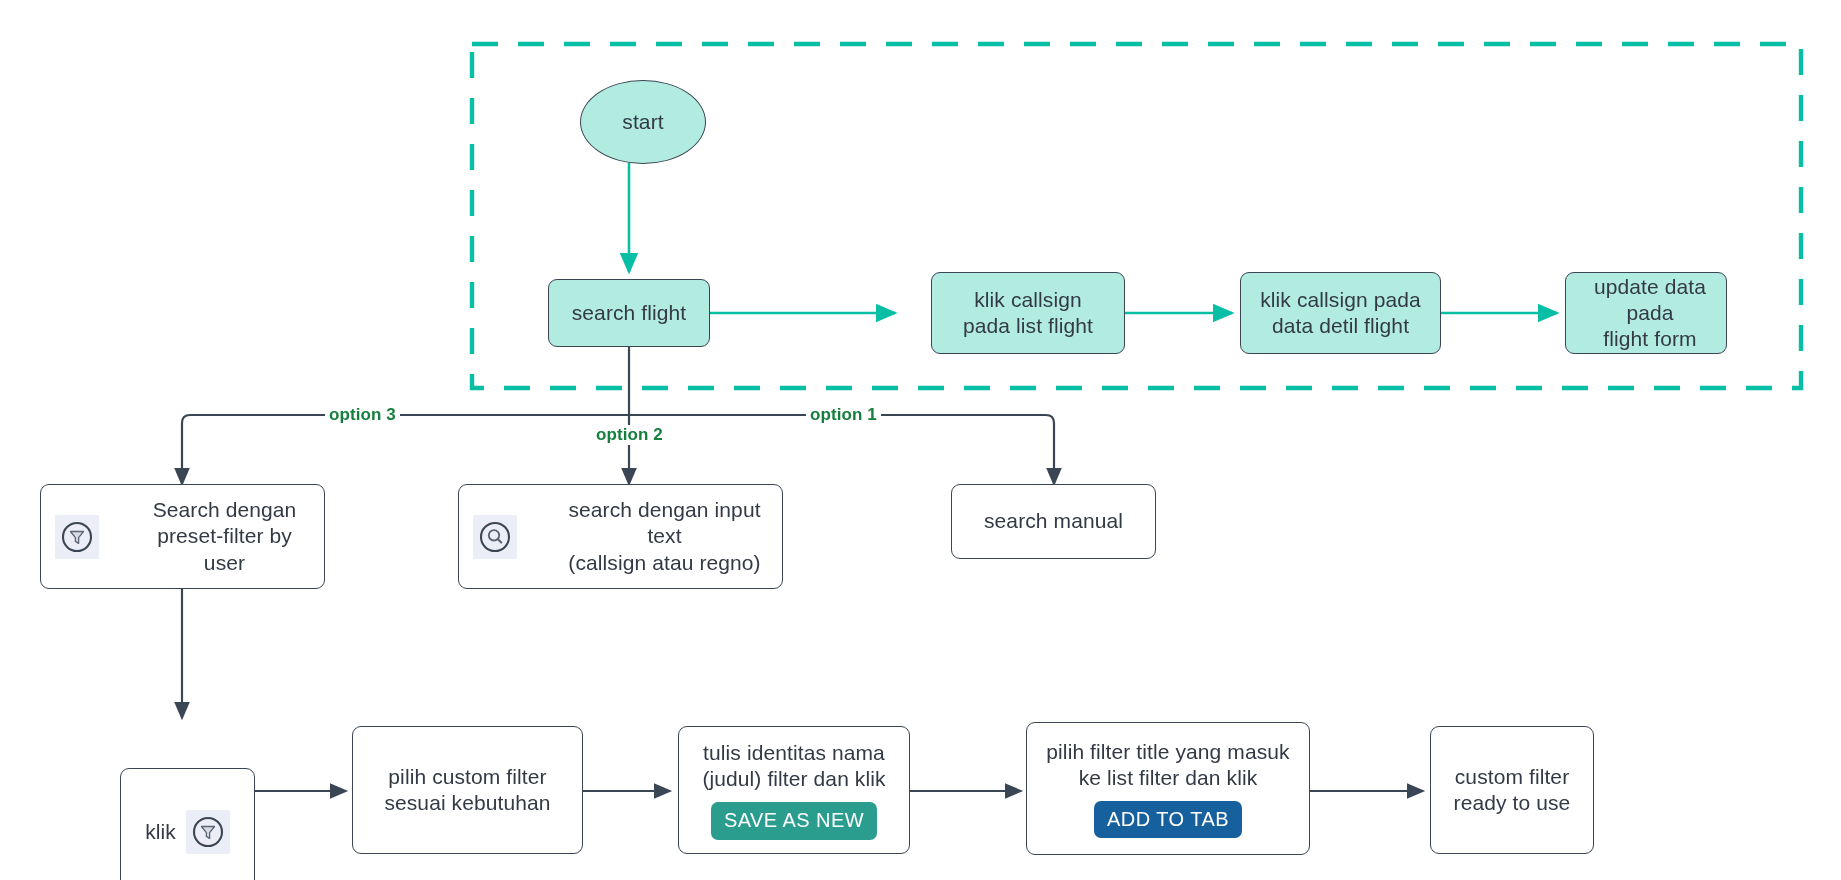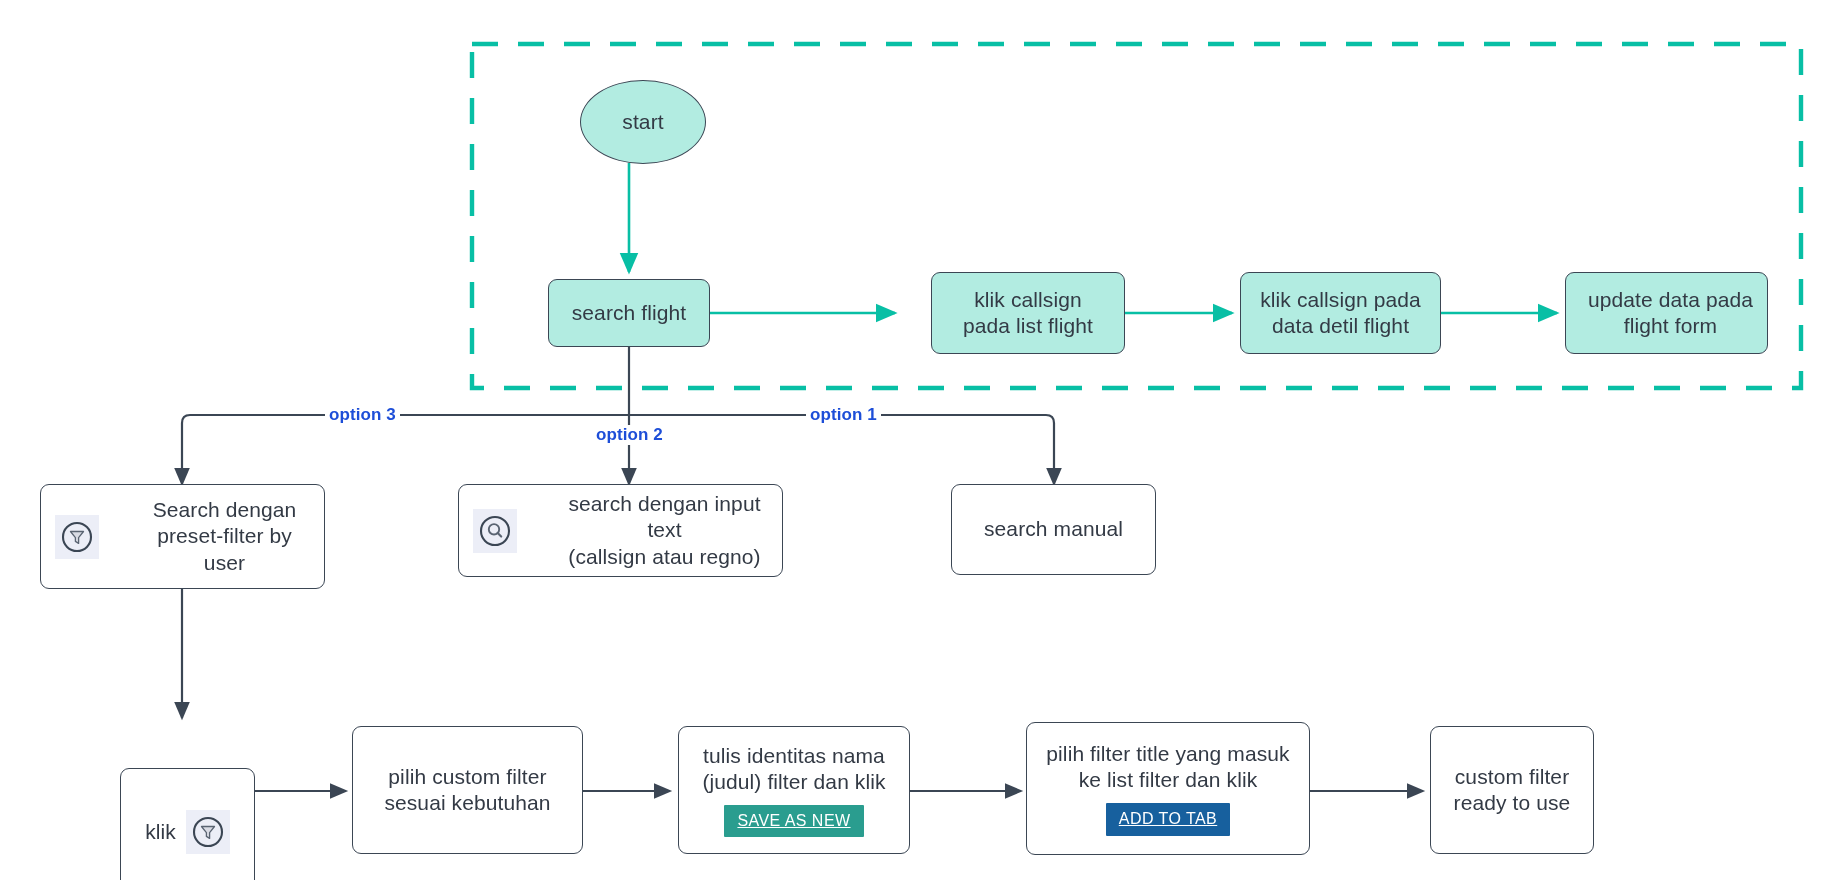--- a/index.html
+++ b/index.html
@@ -54,35 +54,34 @@
     background:#eceef7;
     display:flex;align-items:center;justify-content:center;
   }
   .icon-badge svg{display:block;}
 
   .stacked{flex-direction:column;gap:10px;}
 
   .btn{
     display:inline-block;
     padding:6px 13px 7px;
-    font-size:16px;
+    font-size:20px;
     letter-spacing:.45px;
     color:#ffffff;
-    border-radius:1px;
+    border-radius:7px;
     font-weight:400;
-    text-decoration:underline;
   }
   .btn.save{background:#2a9d8f;}
   .btn.addtab{background:#17609e;}
 
   .edge-label{
     position:absolute;
     font-size:17px;
     font-weight:bold;
-    color:#1d4ed8;
+    color:#15803d;
     background:#ffffff;
     padding:0 4px;
     white-space:nowrap;
     letter-spacing:.1px;
   }
 </style>
 </head>
 <body>
 
 <div id="canvas">
@@ -127,53 +126,53 @@
   <div class="node teal" style="left:903px;top:272px;width:194px;height:82px;margin-left:28px;">
     <span class="txt">klik callsign
 pada list flight</span>
   </div>
 
   <div class="node teal" style="left:1240px;top:272px;width:201px;height:82px;">
     <span class="txt">klik callsign pada
 data detil flight</span>
   </div>
 
-  <div class="node teal" style="left:1565px;top:272px;width:203px;height:82px;padding-left:8px;">
+  <div class="node teal" style="left:1565px;top:272px;width:162px;height:82px;padding-left:8px;">
     <span class="txt">update data pada
 flight form</span>
   </div>
 
   <div class="edge-label" style="left:325px;top:405px;">option 3</div>
   <div class="edge-label" style="left:592px;top:425px;">option 2</div>
   <div class="edge-label" style="left:806px;top:405px;">option 1</div>
 
   <div class="node row-node" style="left:40px;top:484px;width:285px;height:105px;gap:40px;">
     <span class="icon-badge">
       <svg width="34" height="34" viewBox="0 0 34 34">
         <circle cx="17" cy="17" r="14" fill="none" stroke="#3b4654" stroke-width="2.1"></circle>
         <path d="M10.5,11.5 L23.5,11.5 L18.6,17.6 L18.6,23.4 L15.4,21.4 L15.4,17.6 Z" fill="#d9dbe4" stroke="#5a6472" stroke-width="1.3" stroke-linejoin="round"></path>
       </svg>
     </span>
     <span class="txt">Search dengan
 preset-filter by user</span>
   </div>
 
-  <div class="node row-node" style="left:458px;top:484px;width:325px;height:93px;gap:44px;">
+  <div class="node row-node" style="left:458px;top:484px;width:325px;height:105px;gap:44px;">
     <span class="icon-badge">
       <svg width="34" height="34" viewBox="0 0 34 34">
         <circle cx="17" cy="17" r="14" fill="none" stroke="#3b4654" stroke-width="2.1"></circle>
         <circle cx="16" cy="15.3" r="5.2" fill="none" stroke="#5a6472" stroke-width="1.9"></circle>
         <line x1="19.7" y1="19.1" x2="23.2" y2="22.6" stroke="#5a6472" stroke-width="2.1" stroke-linecap="round"></line>
       </svg>
     </span>
     <span class="txt">search dengan input text
 (callsign atau regno)</span>
   </div>
 
-  <div class="node" style="left:951px;top:484px;width:205px;height:91px;">
+  <div class="node" style="left:951px;top:484px;width:205px;height:75px;">
     <span class="txt">search manual</span>
   </div>
 
   <div class="node row-node" style="left:120px;top:726px;width:135px;height:128px;gap:10px;margin-top:42px;">
     <span class="txt">klik</span>
     <span class="icon-badge">
       <svg width="34" height="34" viewBox="0 0 34 34">
         <circle cx="17" cy="17" r="14" fill="none" stroke="#3b4654" stroke-width="2.1"></circle>
         <path d="M10.5,11.5 L23.5,11.5 L18.6,17.6 L18.6,23.4 L15.4,21.4 L15.4,17.6 Z" fill="#d9dbe4" stroke="#5a6472" stroke-width="1.3" stroke-linejoin="round"></path>
       </svg>

